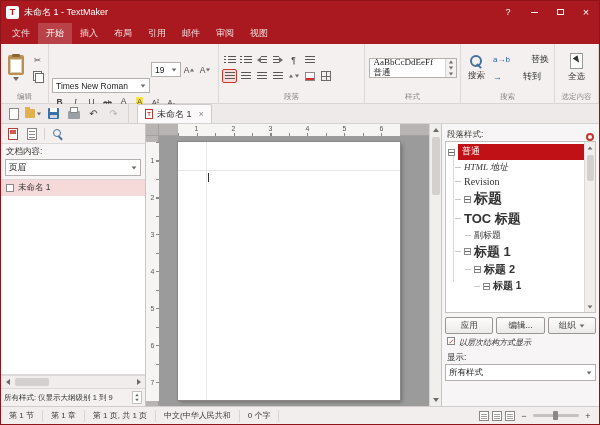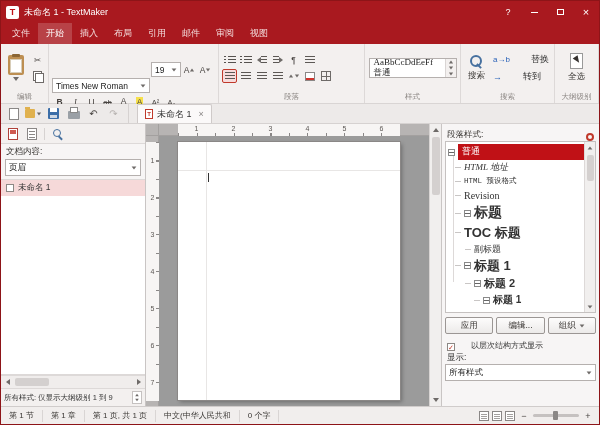--- a/index.html
+++ b/index.html
@@ -173,21 +173,21 @@
   .s-title { font-weight:bold; font-size:14px; }
   .s-subtitle { font-size:9px; }
   .s-h1 { font-weight:bold; font-size:13px; }
   .s-h2 { font-weight:bold; font-size:11px; }
   .s-h3 { font-weight:bold; font-size:10px; }
   .r16{height:16px}.r14{height:14px}.r15{height:15px}.r19{height:19px}.r20{height:20px}.r17{height:17px}
   .sl-scroll { position:absolute; right:0; top:0; bottom:0; width:11px; background:#f1efee; border-left:1px solid #ddd9d8; display:flex; flex-direction:column; align-items:center; }
   .sl-thumb { width:7px; height:26px; background:#d4d0cf; border-radius:2px; margin-top:2px; }
   .rp-btnrow { display:flex; gap:3px; margin:4px 0 3px 0; }
   .rp-btn { height:17px; border:1px solid #9b9694; background:linear-gradient(#fdfcfc,#eceae9); font-size:8.5px; color:#35312e; padding:0 6px; display:inline-flex; align-items:center; gap:3px; border-radius:2px; flex:1; justify-content:center; }
-  .rp-cbrow { height:14px; display:flex; align-items:flex-end; gap:16px; font-size:8px; padding:0 2px; }
+  .rp-cbrow { height:14px; display:flex; align-items:flex-start; gap:4px; font-size:8px; padding:0 2px;font-style:italic; }
   .rp-showlabel { height:13px; line-height:13px; font-size:8.5px; padding:0 2px; }
   .rp-showcombo { height:17px; margin-bottom:4px; }
 
   
   .statusbar { height:18px; background:#f1eeed; border-top:1px solid #d0cccb; display:flex; align-items:center; font-size:8px; color:#3a3734; flex:0 0 auto; }
   .sb-item { padding:0 8px; border-right:1px solid #d9d5d4; height:12px; line-height:12px; white-space:nowrap; }
   .sb-right { margin-left:auto; display:flex; align-items:center; gap:3px; padding-right:5px; }
   .i-view { width:10px; height:10px; border:1px solid #8a8786; background:#fff; position:relative; display:inline-block; }
   .i-view::before { content:""; position:absolute; left:1px; right:1px; top:2px; height:1px; background:#a3a09f; box-shadow:0 2px 0 #a3a09f, 0 4px 0 #a3a09f; }
   .zoom-btn { width:12px; height:12px; display:inline-flex; align-items:center; justify-content:center; font-size:9px; color:#474340; }
@@ -368,21 +368,21 @@
       <div class="group-label">搜索</div>
     </div>
 
     <div class="group" style="flex:1">
       <div class="group-body" style="justify-content:center">
         <span class="rb-big">
           <span class="i-select"></span>
           <span class="big-label">全选</span>
         </span>
       </div>
-      <div class="group-label">大纲级别</div>
+      <div class="group-label">选定内容</div>
     </div>
   </div>
 
   <div class="tabrow">
     <span class="qbtns">
       <span class="qbtn">
           <span class="i-page"></span>
         </span>
       <span class="qbtn">
           <span class="i-folder"></span>
@@ -502,24 +502,20 @@
       </div>
       <div class="sl-list">
         <div class="sl-inner">
           <div class="sl-row r16">
             <span class="expander"></span>
             <span class="sl-name sel-normal">普通</span>
           </div>
           <div class="sl-row d1 r14">
             <span class="stub"></span>
             <span class="sl-name s-html-addr">HTML 地址</span>
-          </div>
-          <div class="sl-row d1 r14">
-            <span class="stub"></span>
-            <span class="sl-name s-html-pre">HTML 预设格式</span>
           </div>
           <div class="sl-row d1 r15">
             <span class="stub"></span>
             <span class="sl-name s-revision">Revision</span>
           </div>
           <div class="sl-row d1 r20">
             <span class="stub"></span>
             <span class="expander"></span>
             <span class="sl-name s-title">标题</span>
           </div>

